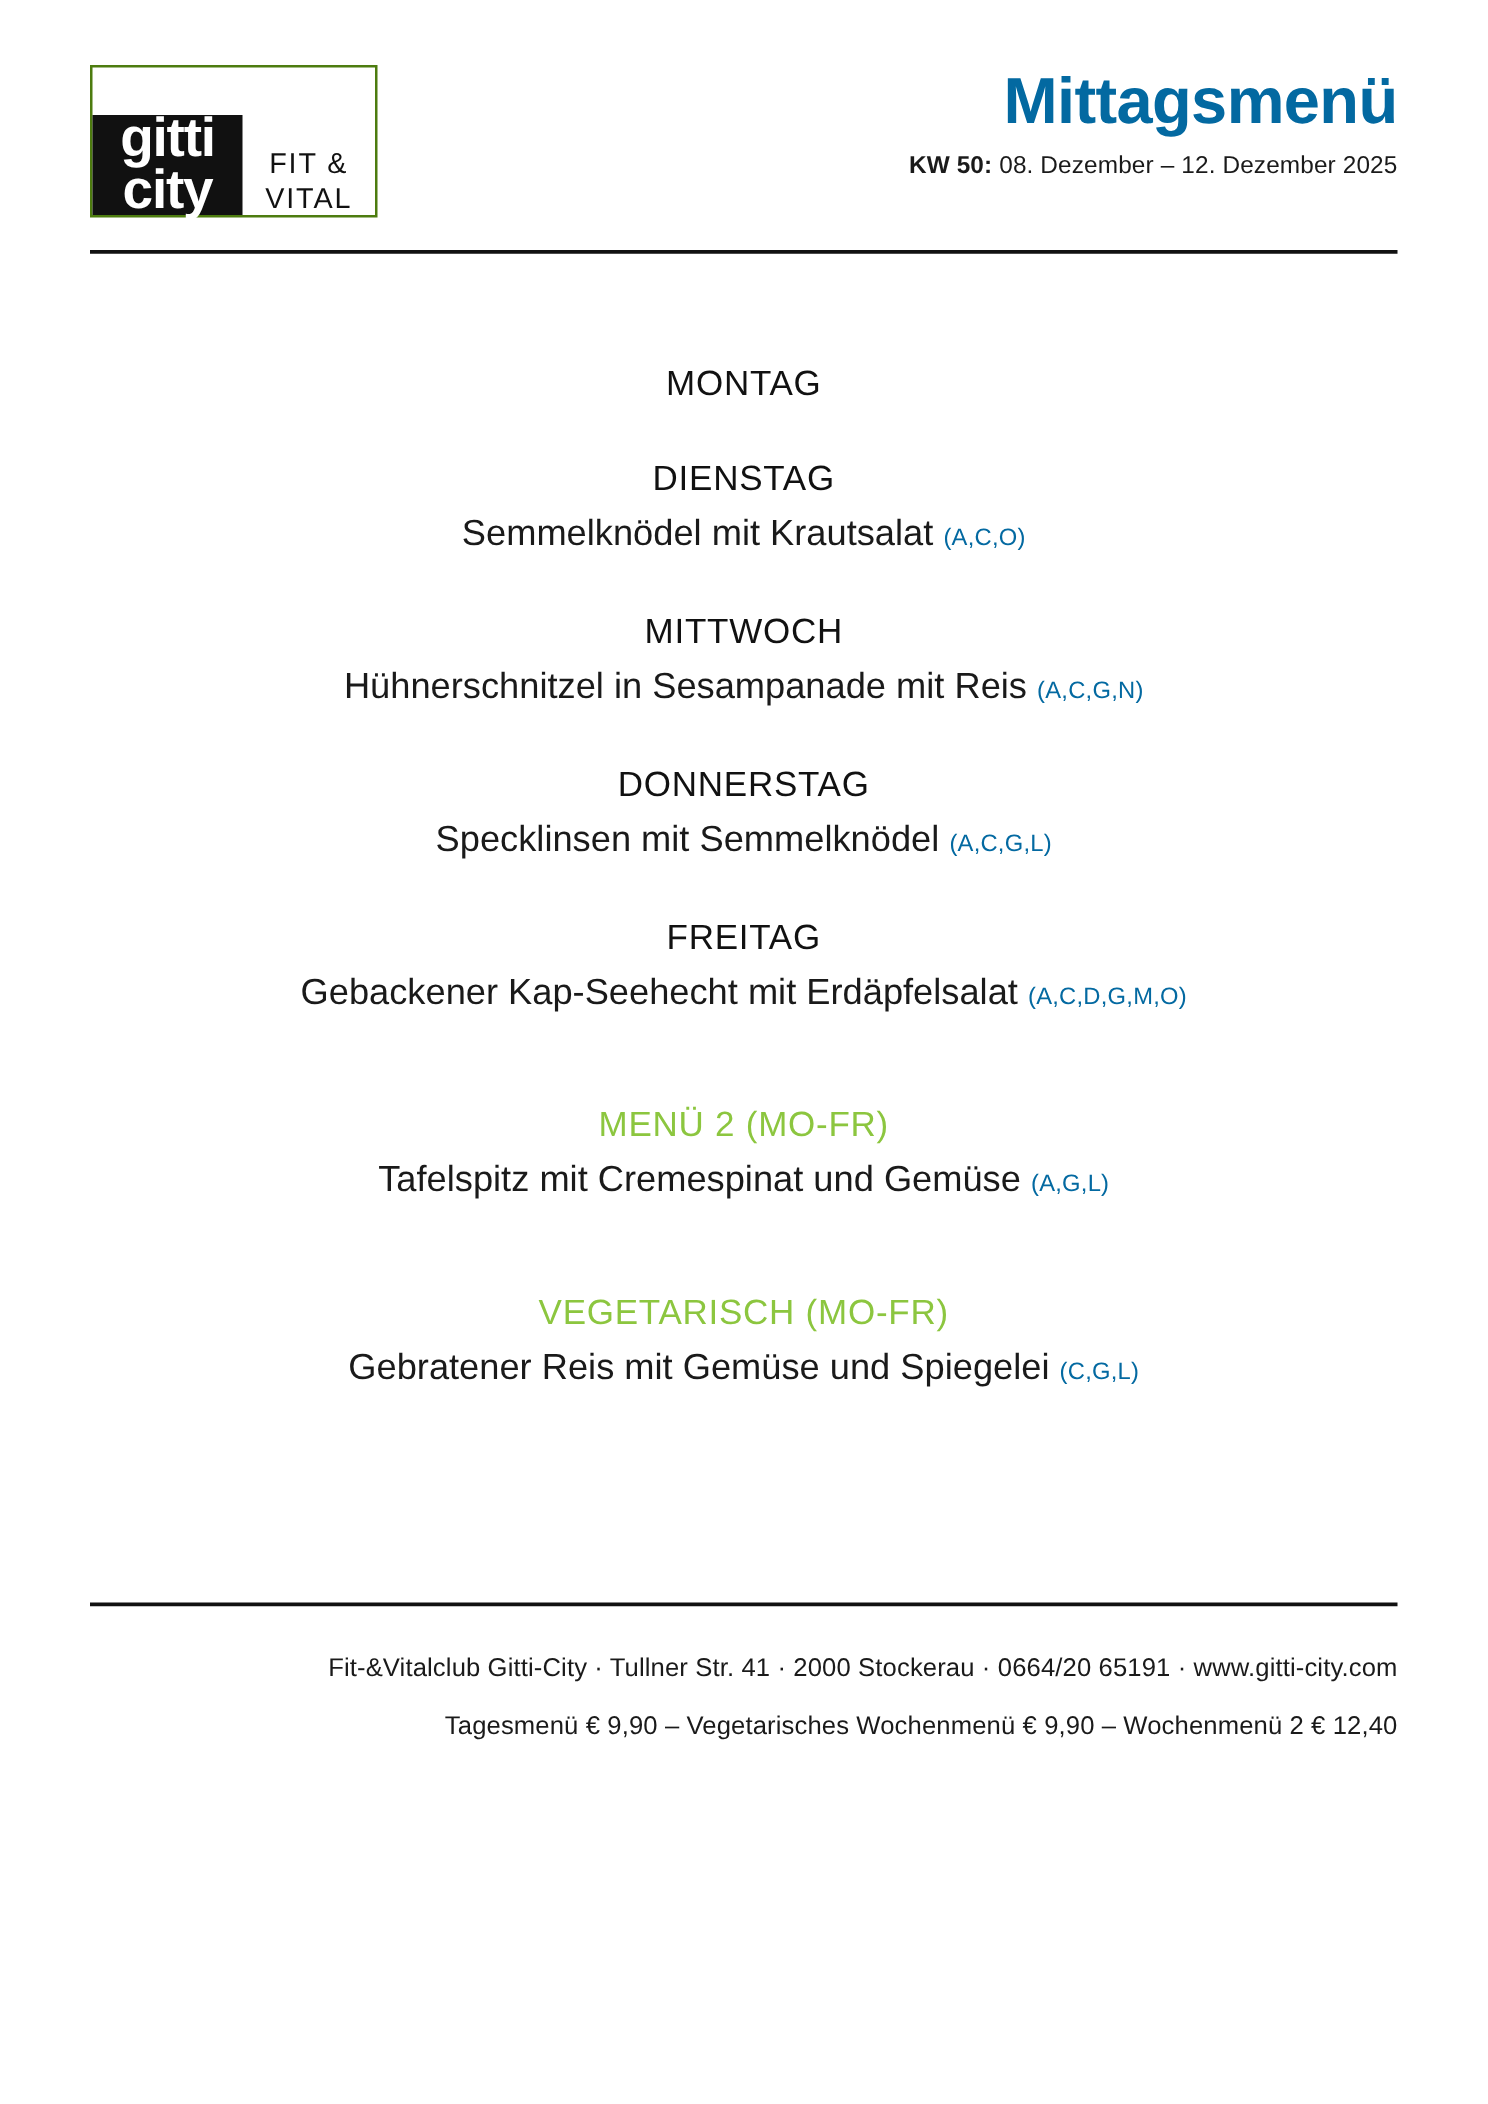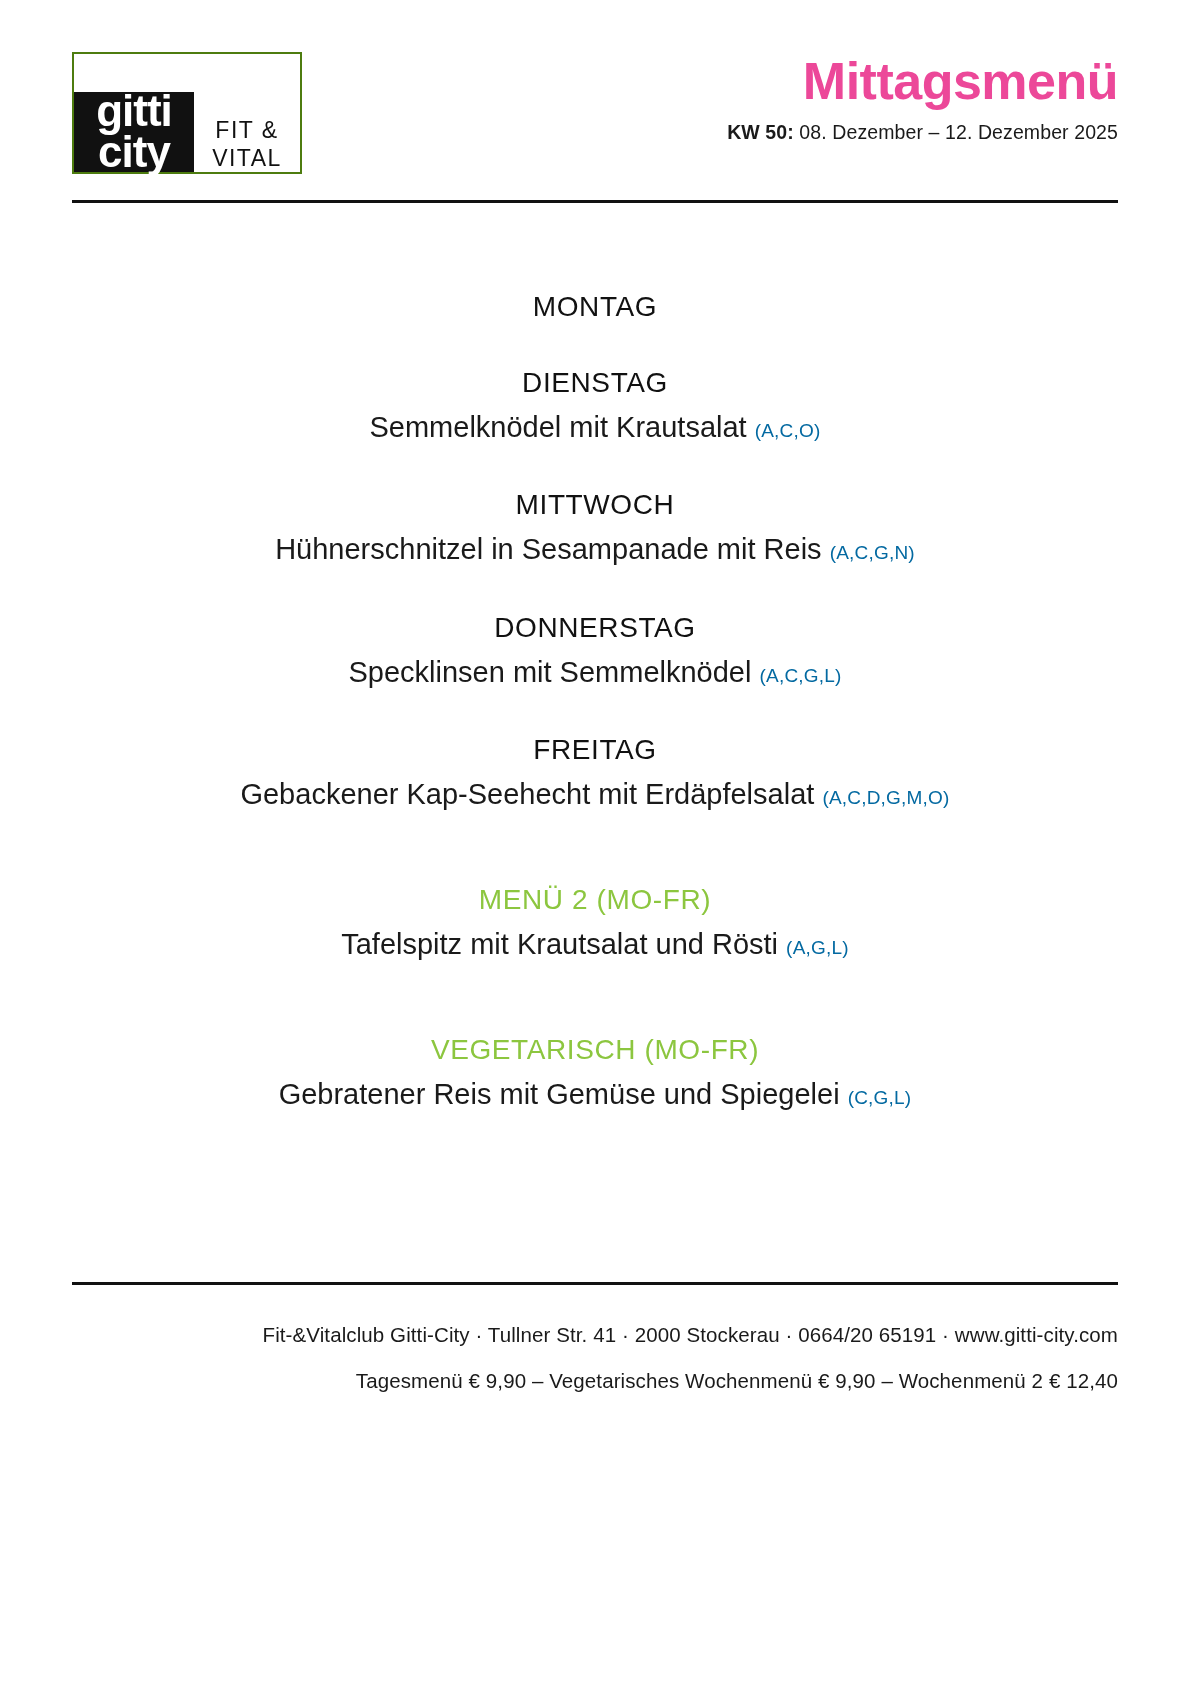--- a/index.html
+++ b/index.html
@@ -71,21 +71,21 @@
   .title-block {
     text-align: right;
     padding-top: 2px;
   }
   .doc-title {
     font-size: 52px;
     font-weight: 800;
     letter-spacing: -0.5px;
     line-height: 1.05;
     margin: 0;
-    color: #ec4899;
+    color: #0369a1;
   }
   .doc-subtitle {
     font-size: 19.5px;
     margin-top: 12px;
     color: #1a1a1a;
     letter-spacing: 0.1px;
   }
   .doc-subtitle .kw { font-weight: 700; }
 
   .rule {
@@ -213,21 +213,21 @@
         <span>Gebackener Kap-Seehecht mit Erdäpfelsalat</span>
         <span class="allerg">(A,C,D,G,M,O)</span>
       </p>
     </div>
 
     <div class="spacer-lg"></div>
 
     <div class="menu-item">
       <p class="day accent">MENÜ 2 (MO-FR)</p>
       <p class="dish">
-        <span>Tafelspitz mit Krautsalat und Rösti</span>
+        <span>Tafelspitz mit Cremespinat und Gemüse</span>
         <span class="allerg">(A,G,L)</span>
       </p>
     </div>
 
     <div class="spacer-lg"></div>
 
     <div class="menu-item">
       <p class="day accent">VEGETARISCH (MO-FR)</p>
       <p class="dish">
         <span>Gebratener Reis mit Gemüse und Spiegelei</span>

